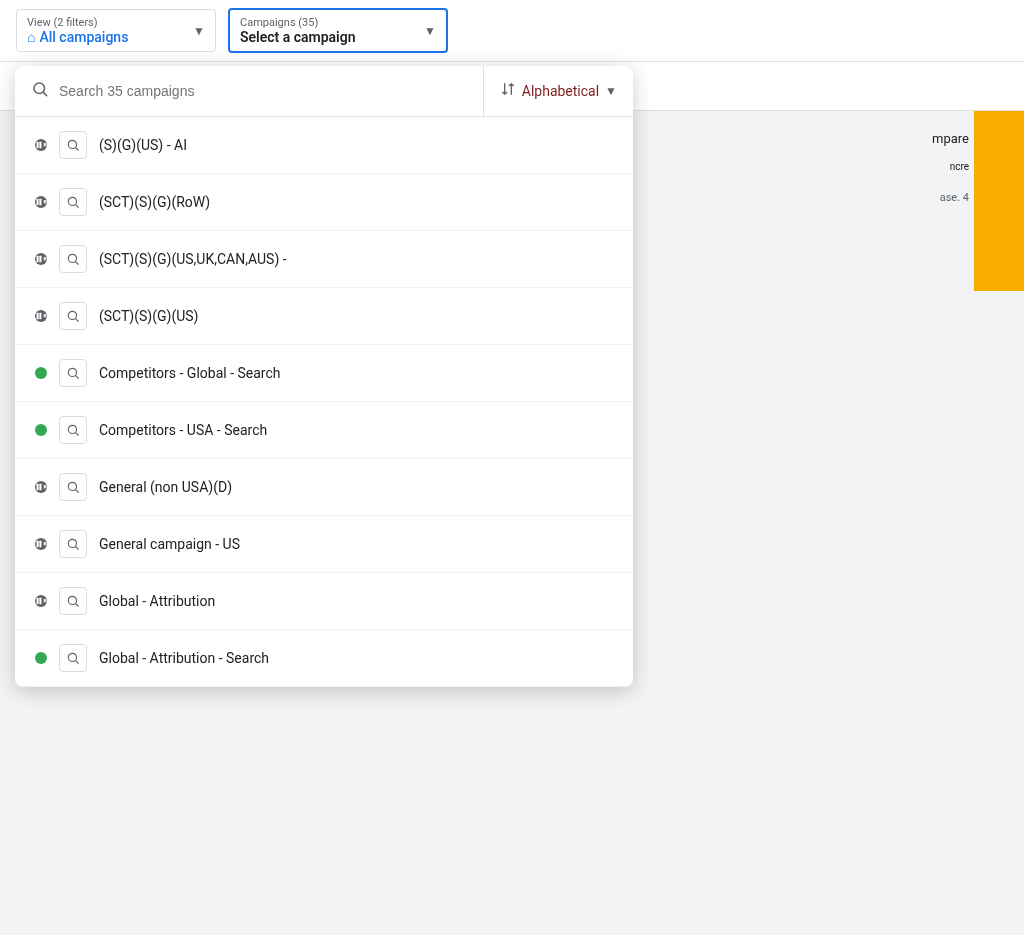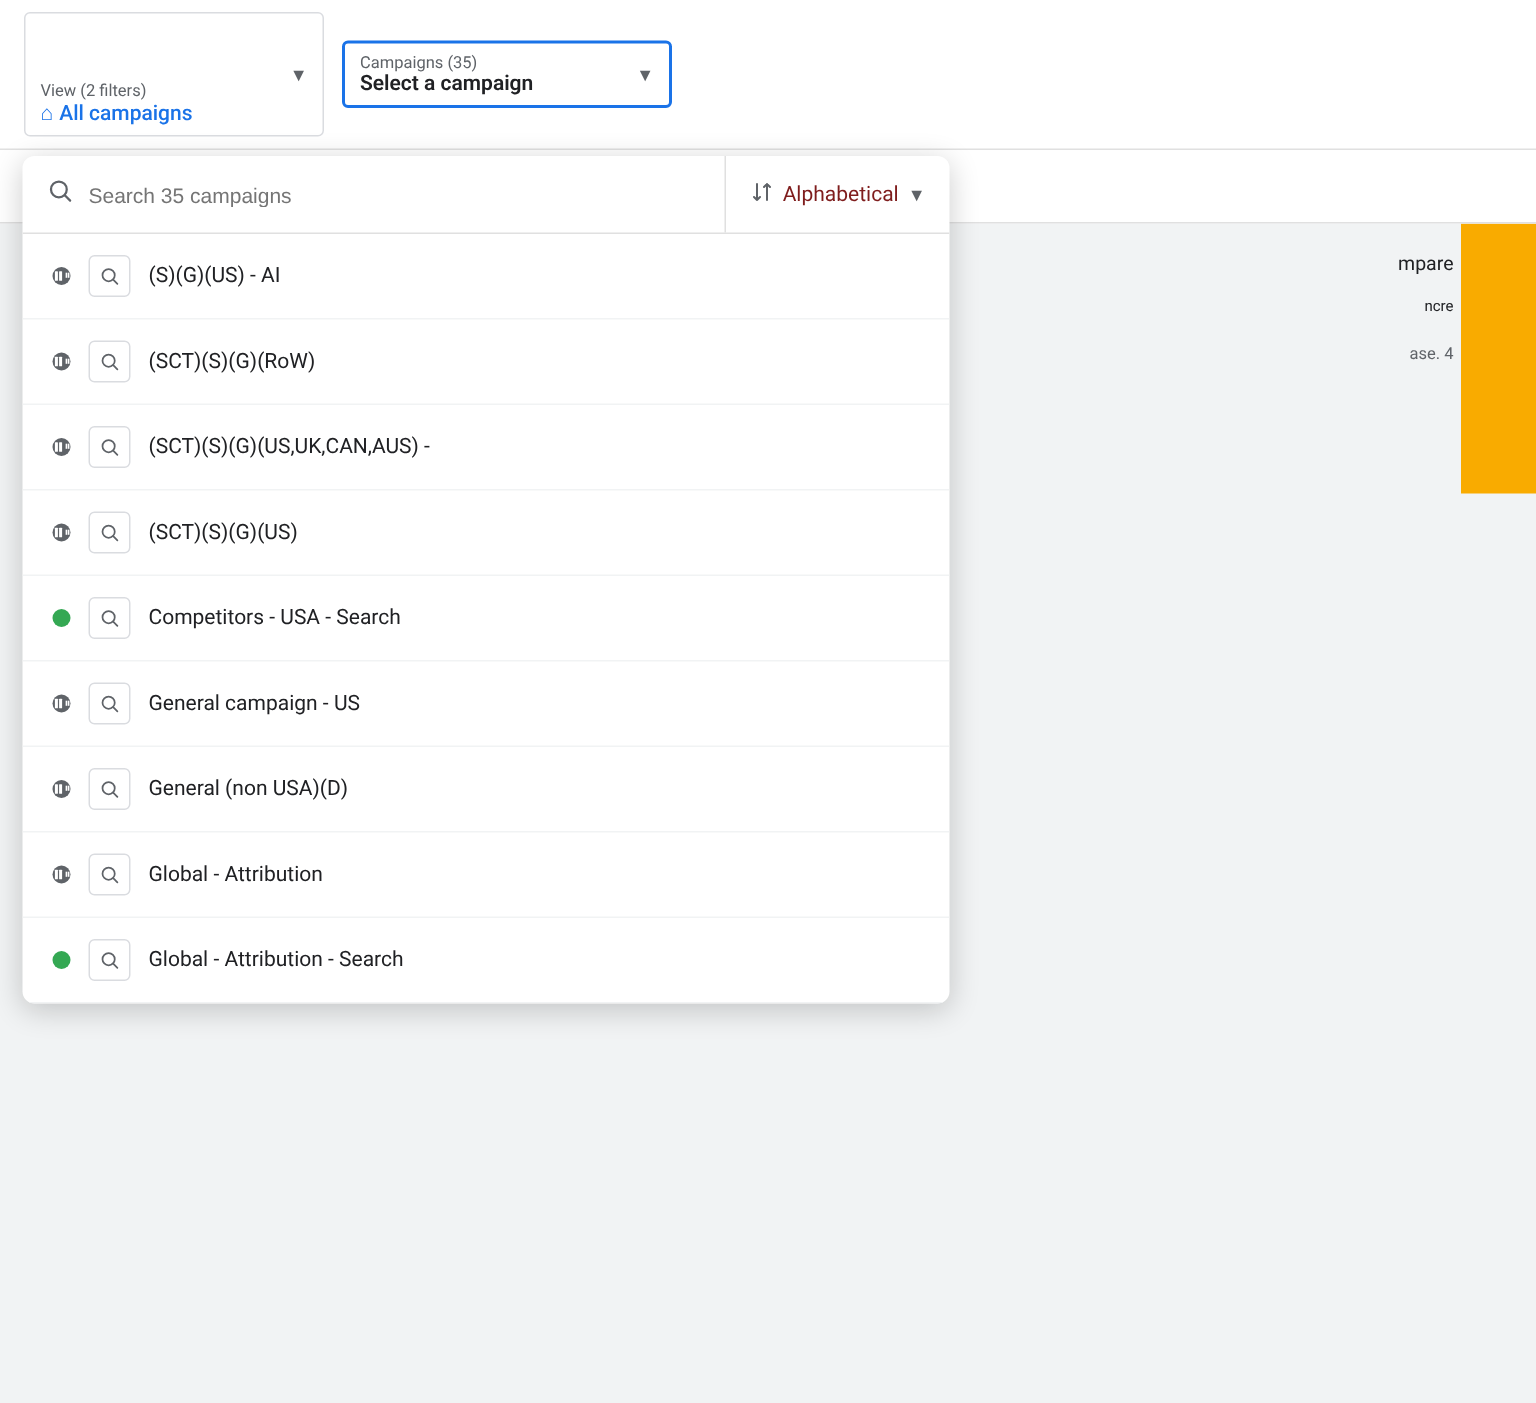--- a/index.html
+++ b/index.html
@@ -34,21 +34,20 @@
       padding: 6px 10px;
       background: #fff;
       cursor: pointer;
       min-width: 200px;
       gap: 8px;
     }
     .view-selector-inner {
       display: flex;
       flex-direction: column;
       flex: 1;
-      margin-top: 39px;
     }
     .view-label-small {
       font-size: 11px;
       color: #5f6368;
     }
     .view-label-main {
       font-size: 14px;
       font-weight: 500;
       color: #1a73e8;
       display: flex;
@@ -464,51 +463,61 @@
     <span class="campaign-name">(SCT)(S)(G)(US)</span>
   </div>
           <div class="campaign-item">
     <div class="status-dot enabled"></div>
     <div class="campaign-type-icon">
               <svg width="14" height="14" viewBox="0 0 24 24" fill="none">
     <circle cx="11" cy="11" r="7" stroke="#5f6368" stroke-width="2"></circle>
     <line x1="16.5" y1="16.5" x2="21" y2="21" stroke="#5f6368" stroke-width="2" stroke-linecap="round"></line>
   </svg>
             </div>
+    <span class="campaign-name">Competitors - Global - Search</span>
+  </div>
+          <div class="campaign-item">
+    <div class="status-dot enabled"></div>
+    <div class="campaign-type-icon">
+              <svg width="14" height="14" viewBox="0 0 24 24" fill="none">
+    <circle cx="11" cy="11" r="7" stroke="#5f6368" stroke-width="2"></circle>
+    <line x1="16.5" y1="16.5" x2="21" y2="21" stroke="#5f6368" stroke-width="2" stroke-linecap="round"></line>
+  </svg>
+            </div>
     <span class="campaign-name">Competitors - USA - Search</span>
   </div>
           <div class="campaign-item">
     <div class="status-dot paused">
     <svg width="10" height="10" viewBox="0 0 10 10">
       <rect x="2" y="1" width="2.5" height="8" fill="white" rx="0.5"></rect>
       <rect x="5.5" y="1" width="2.5" height="8" fill="white" rx="0.5"></rect>
     </svg>
   </div>
     <div class="campaign-type-icon">
               <svg width="14" height="14" viewBox="0 0 24 24" fill="none">
     <circle cx="11" cy="11" r="7" stroke="#5f6368" stroke-width="2"></circle>
     <line x1="16.5" y1="16.5" x2="21" y2="21" stroke="#5f6368" stroke-width="2" stroke-linecap="round"></line>
   </svg>
             </div>
+    <span class="campaign-name">General (non USA)(D)</span>
+  </div>
+          <div class="campaign-item">
+    <div class="status-dot paused">
+    <svg width="10" height="10" viewBox="0 0 10 10">
+      <rect x="2" y="1" width="2.5" height="8" fill="white" rx="0.5"></rect>
+      <rect x="5.5" y="1" width="2.5" height="8" fill="white" rx="0.5"></rect>
+    </svg>
+  </div>
+    <div class="campaign-type-icon">
+              <svg width="14" height="14" viewBox="0 0 24 24" fill="none">
+    <circle cx="11" cy="11" r="7" stroke="#5f6368" stroke-width="2"></circle>
+    <line x1="16.5" y1="16.5" x2="21" y2="21" stroke="#5f6368" stroke-width="2" stroke-linecap="round"></line>
+  </svg>
+            </div>
     <span class="campaign-name">General campaign - US</span>
-  </div>
-          <div class="campaign-item">
-    <div class="status-dot paused">
-    <svg width="10" height="10" viewBox="0 0 10 10">
-      <rect x="2" y="1" width="2.5" height="8" fill="white" rx="0.5"></rect>
-      <rect x="5.5" y="1" width="2.5" height="8" fill="white" rx="0.5"></rect>
-    </svg>
-  </div>
-    <div class="campaign-type-icon">
-              <svg width="14" height="14" viewBox="0 0 24 24" fill="none">
-    <circle cx="11" cy="11" r="7" stroke="#5f6368" stroke-width="2"></circle>
-    <line x1="16.5" y1="16.5" x2="21" y2="21" stroke="#5f6368" stroke-width="2" stroke-linecap="round"></line>
-  </svg>
-            </div>
-    <span class="campaign-name">General (non USA)(D)</span>
   </div>
           <div class="campaign-item">
     <div class="status-dot paused">
     <svg width="10" height="10" viewBox="0 0 10 10">
       <rect x="2" y="1" width="2.5" height="8" fill="white" rx="0.5"></rect>
       <rect x="5.5" y="1" width="2.5" height="8" fill="white" rx="0.5"></rect>
     </svg>
   </div>
     <div class="campaign-type-icon">
               <svg width="14" height="14" viewBox="0 0 24 24" fill="none">

